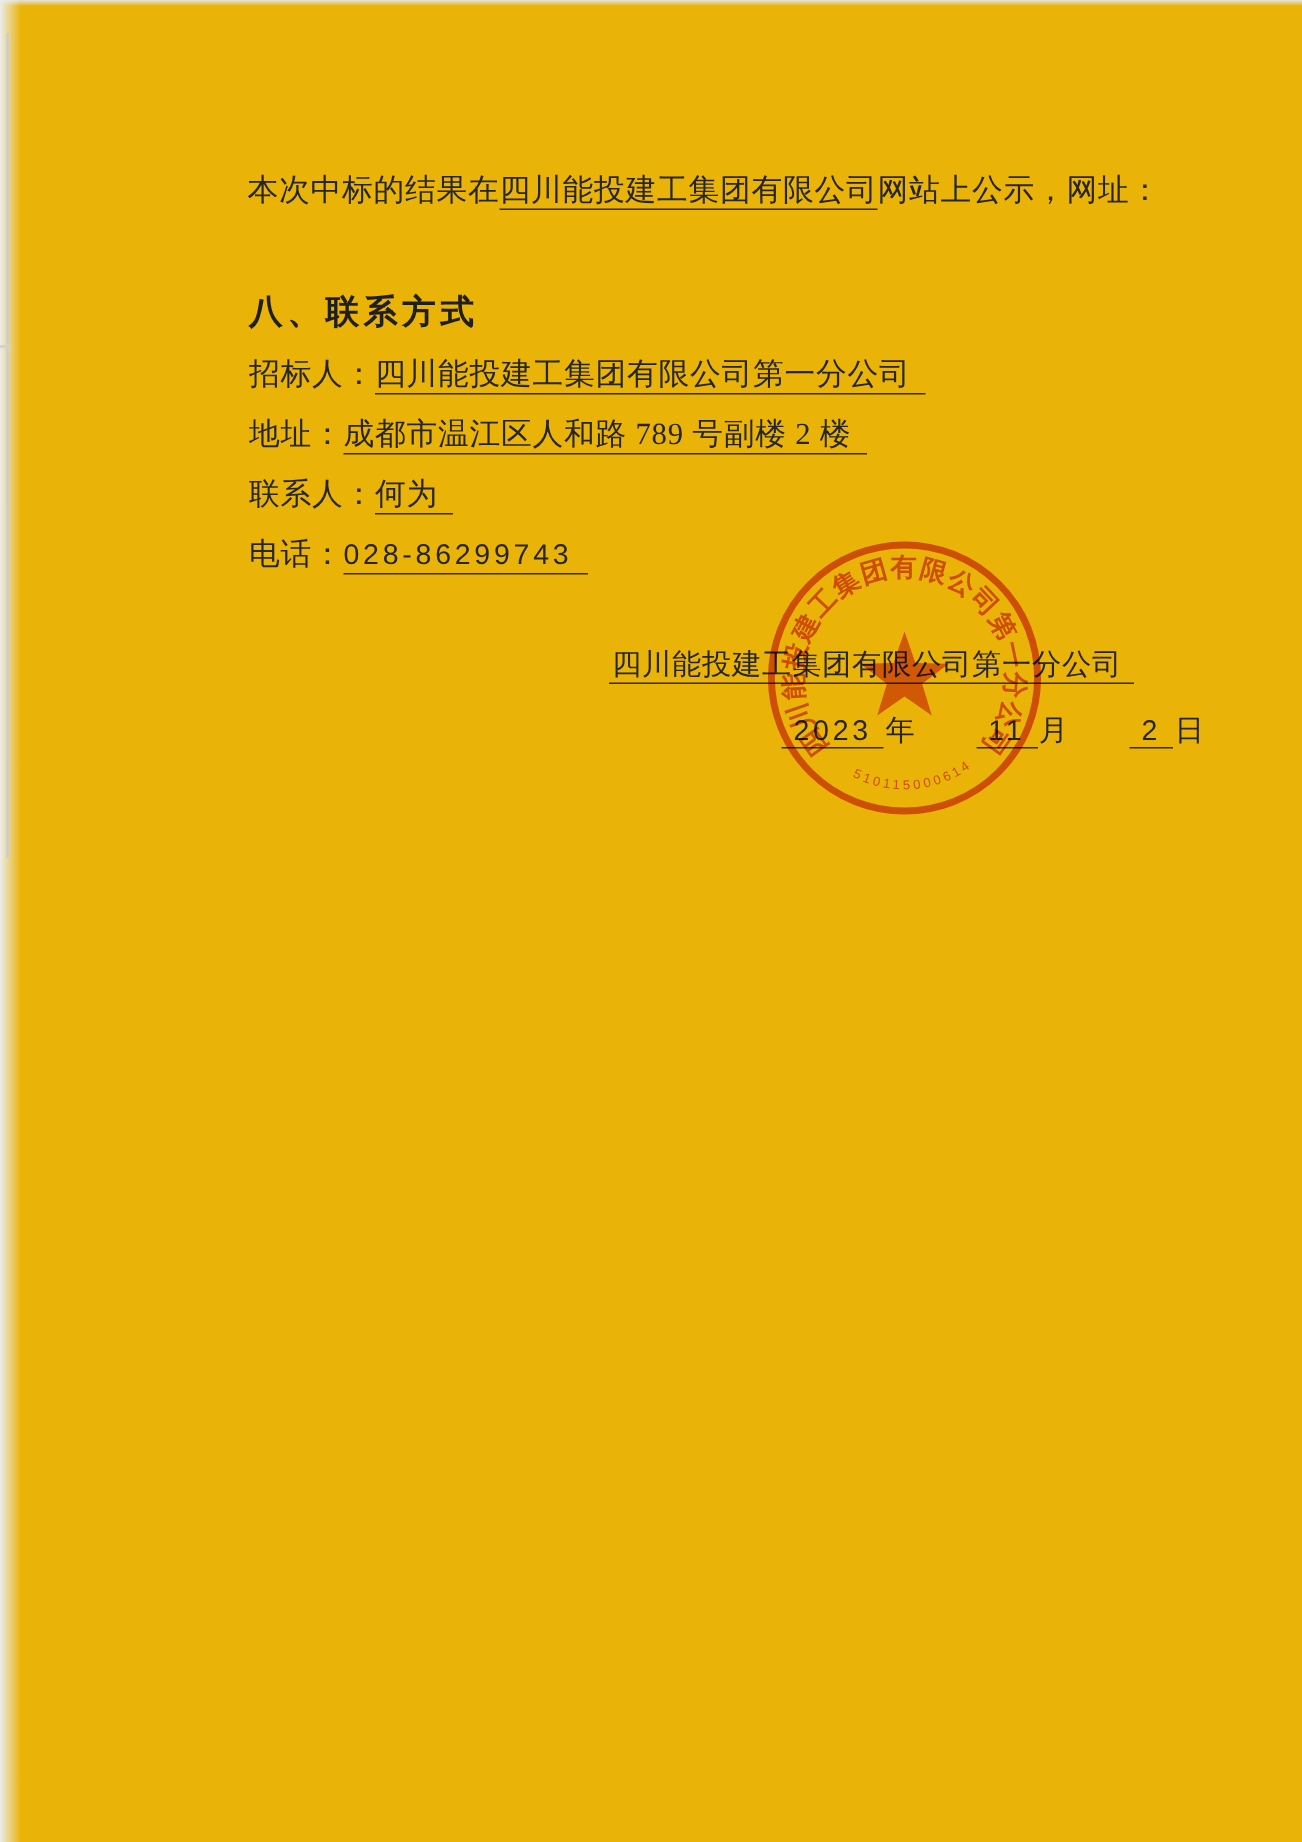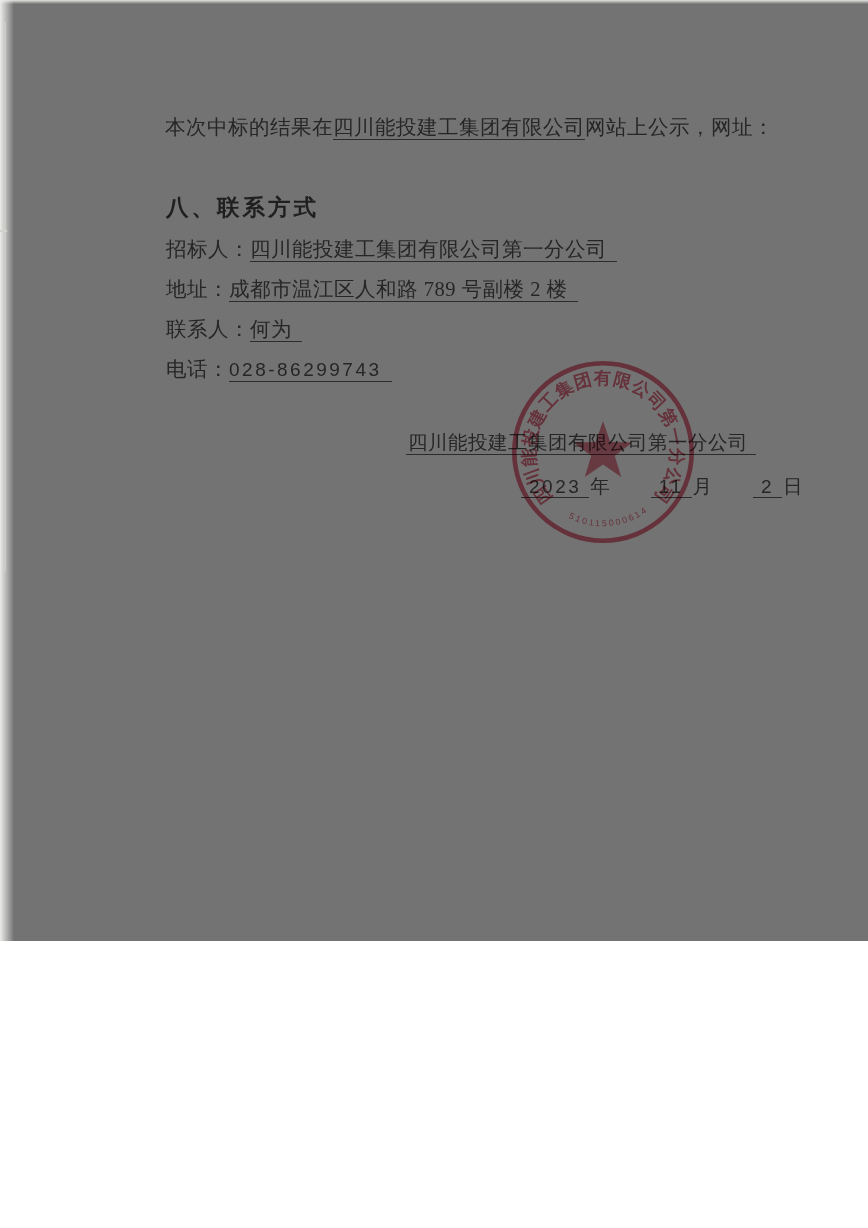--- a/index.html
+++ b/index.html
@@ -1,20 +1,20 @@
 <!DOCTYPE html>
 <html><head>
 <meta charset="utf-8">
 <style>
   html, body { margin:0; padding:0; background:#ffffff; }
   .page {
     position: relative;
     width: 868px;
-    height: 941px;
-    background: #737373;
+    height: 1228px;
+    background: #eab308;
     overflow: hidden;
     font-family: "Liberation Serif", "DejaVu Serif", serif;
     color: #262626;
   }
   
   .scan-top {
     position:absolute; left:0; top:0; width:100%; height:4px;
     background: linear-gradient(180deg, #e3e3e0, rgba(253,253,251,0));
   }
   .scan-left {

